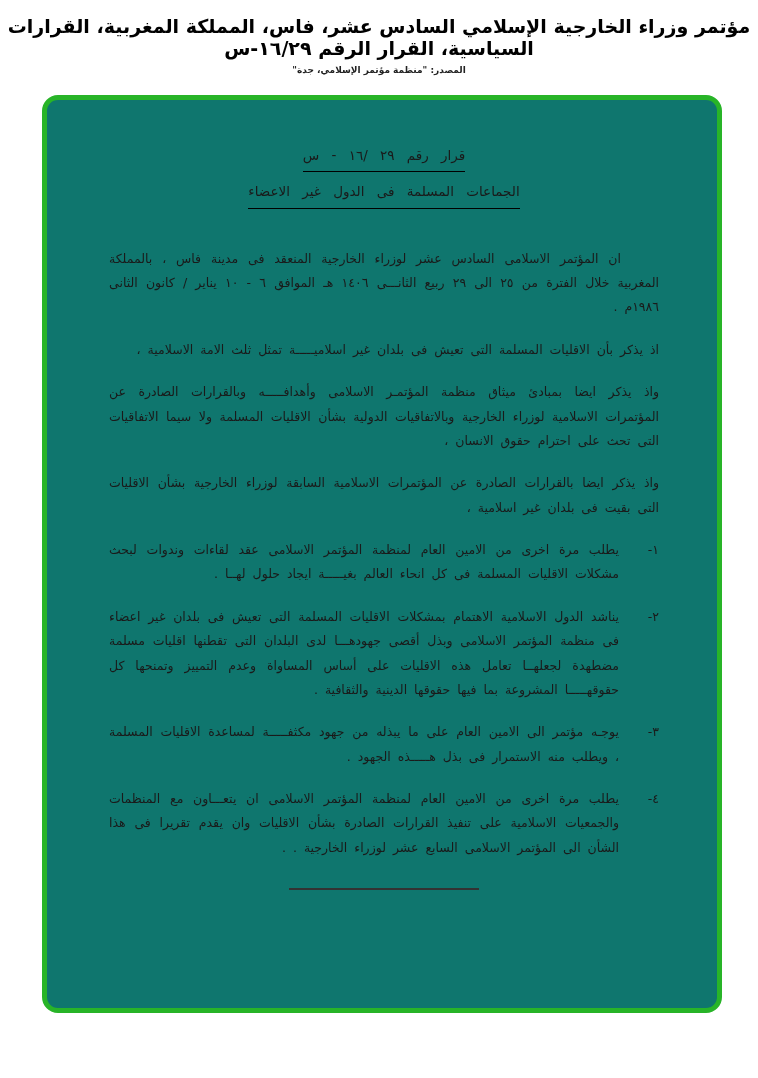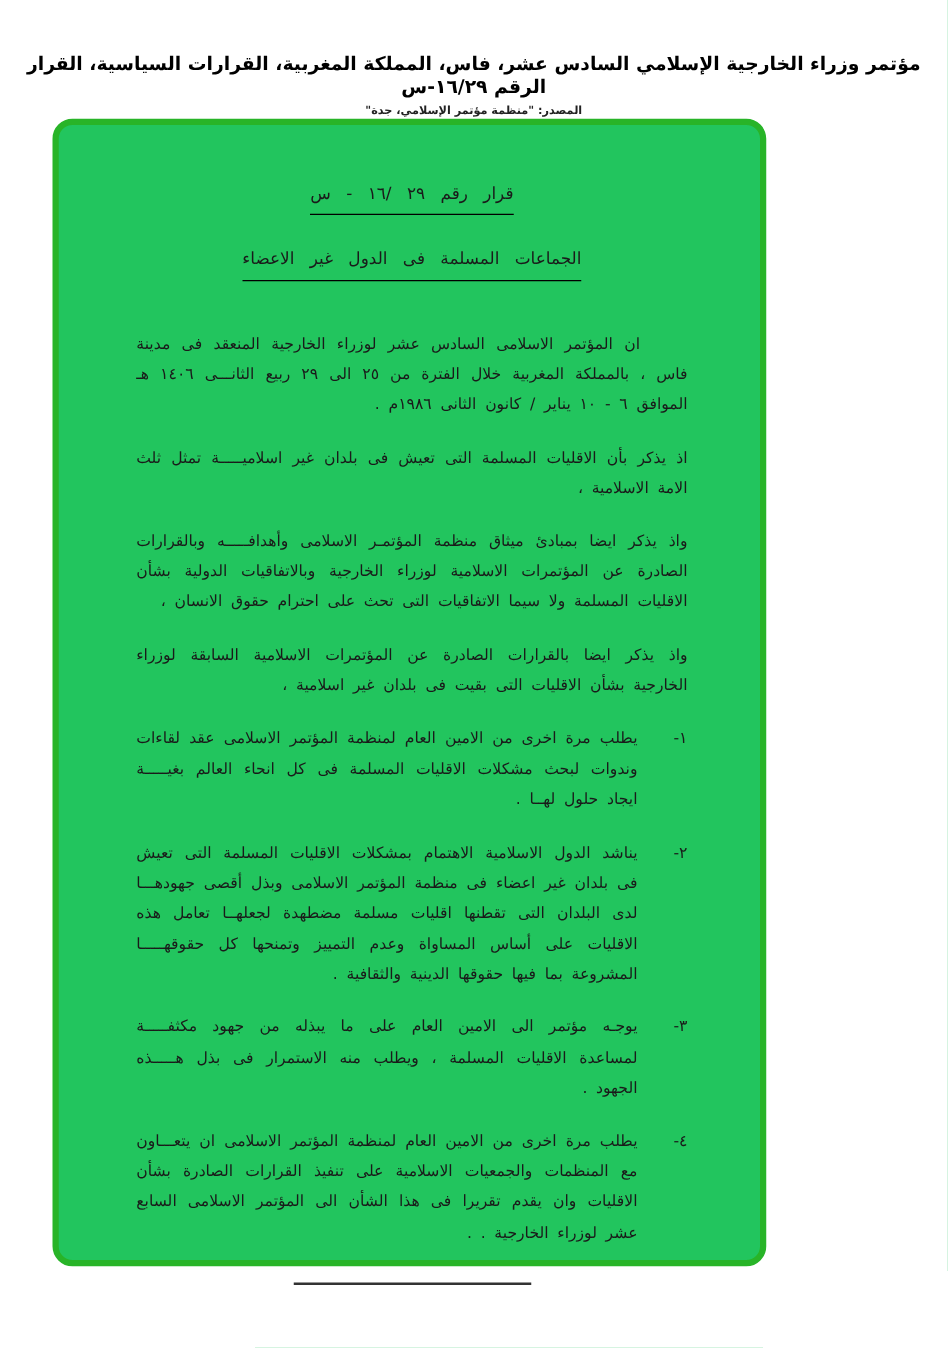--- a/index.html
+++ b/index.html
@@ -12,45 +12,45 @@
     color: #111111;
     overflow: hidden;
   }
   .page {
     position: relative;
     width: 758px;
     height: 1078px;
     background: #ffffff;
   }
   .top-header {
-    padding-top: 42px;
+    padding-top: 15px;
     text-align: center;
     direction: rtl;
     font-weight: bold;
-    font-size: 15px;
+    font-size: 19px;
     letter-spacing: 0px;
     color: #000000;
   }
   .source-line {
     margin-top: 6px;
     text-align: center;
     direction: rtl;
     font-weight: bold;
     font-size: 9px;
     color: #222222;
   }
   .scan-frame {
     position: absolute;
     left: 42px;
     top: 95px;
-    width: 571px;
+    width: 680px;
     height: 918px;
     border: 5px solid #28b428;
     border-radius: 16px;
-    background: #22c55e;
+    background: #0f766e;
     box-sizing: border-box;
   }
   .doc {
     direction: rtl;
     padding: 42px 58px 0 62px;
     font-size: 12.5px;
     line-height: 1.95;
     word-spacing: 3px;
     color: #1a1a1a;
   }
@@ -61,21 +61,21 @@
   .doc-title, .doc-subtitle {
     display: inline-block;
     border-bottom: 1px solid #000000;
     padding-bottom: 3px;
     font-size: 13.5px;
     letter-spacing: 1.5px;
     word-spacing: 8px;
     font-weight: 500;
   }
   .doc-title { margin-bottom: 6px; }
-  .doc-subtitle { display: block; margin: 16px auto; width: fit-content; }
+  .doc-subtitle { display: block; margin: 0 auto; width: fit-content; }
   .para {
     margin: 0 0 18px 0;
     text-align: justify;
   }
   .para.first { text-indent: 38px; }
   .lead {
     text-underline-offset: 4px;
   }
   .items { margin-top: 6px; }
   .item {

